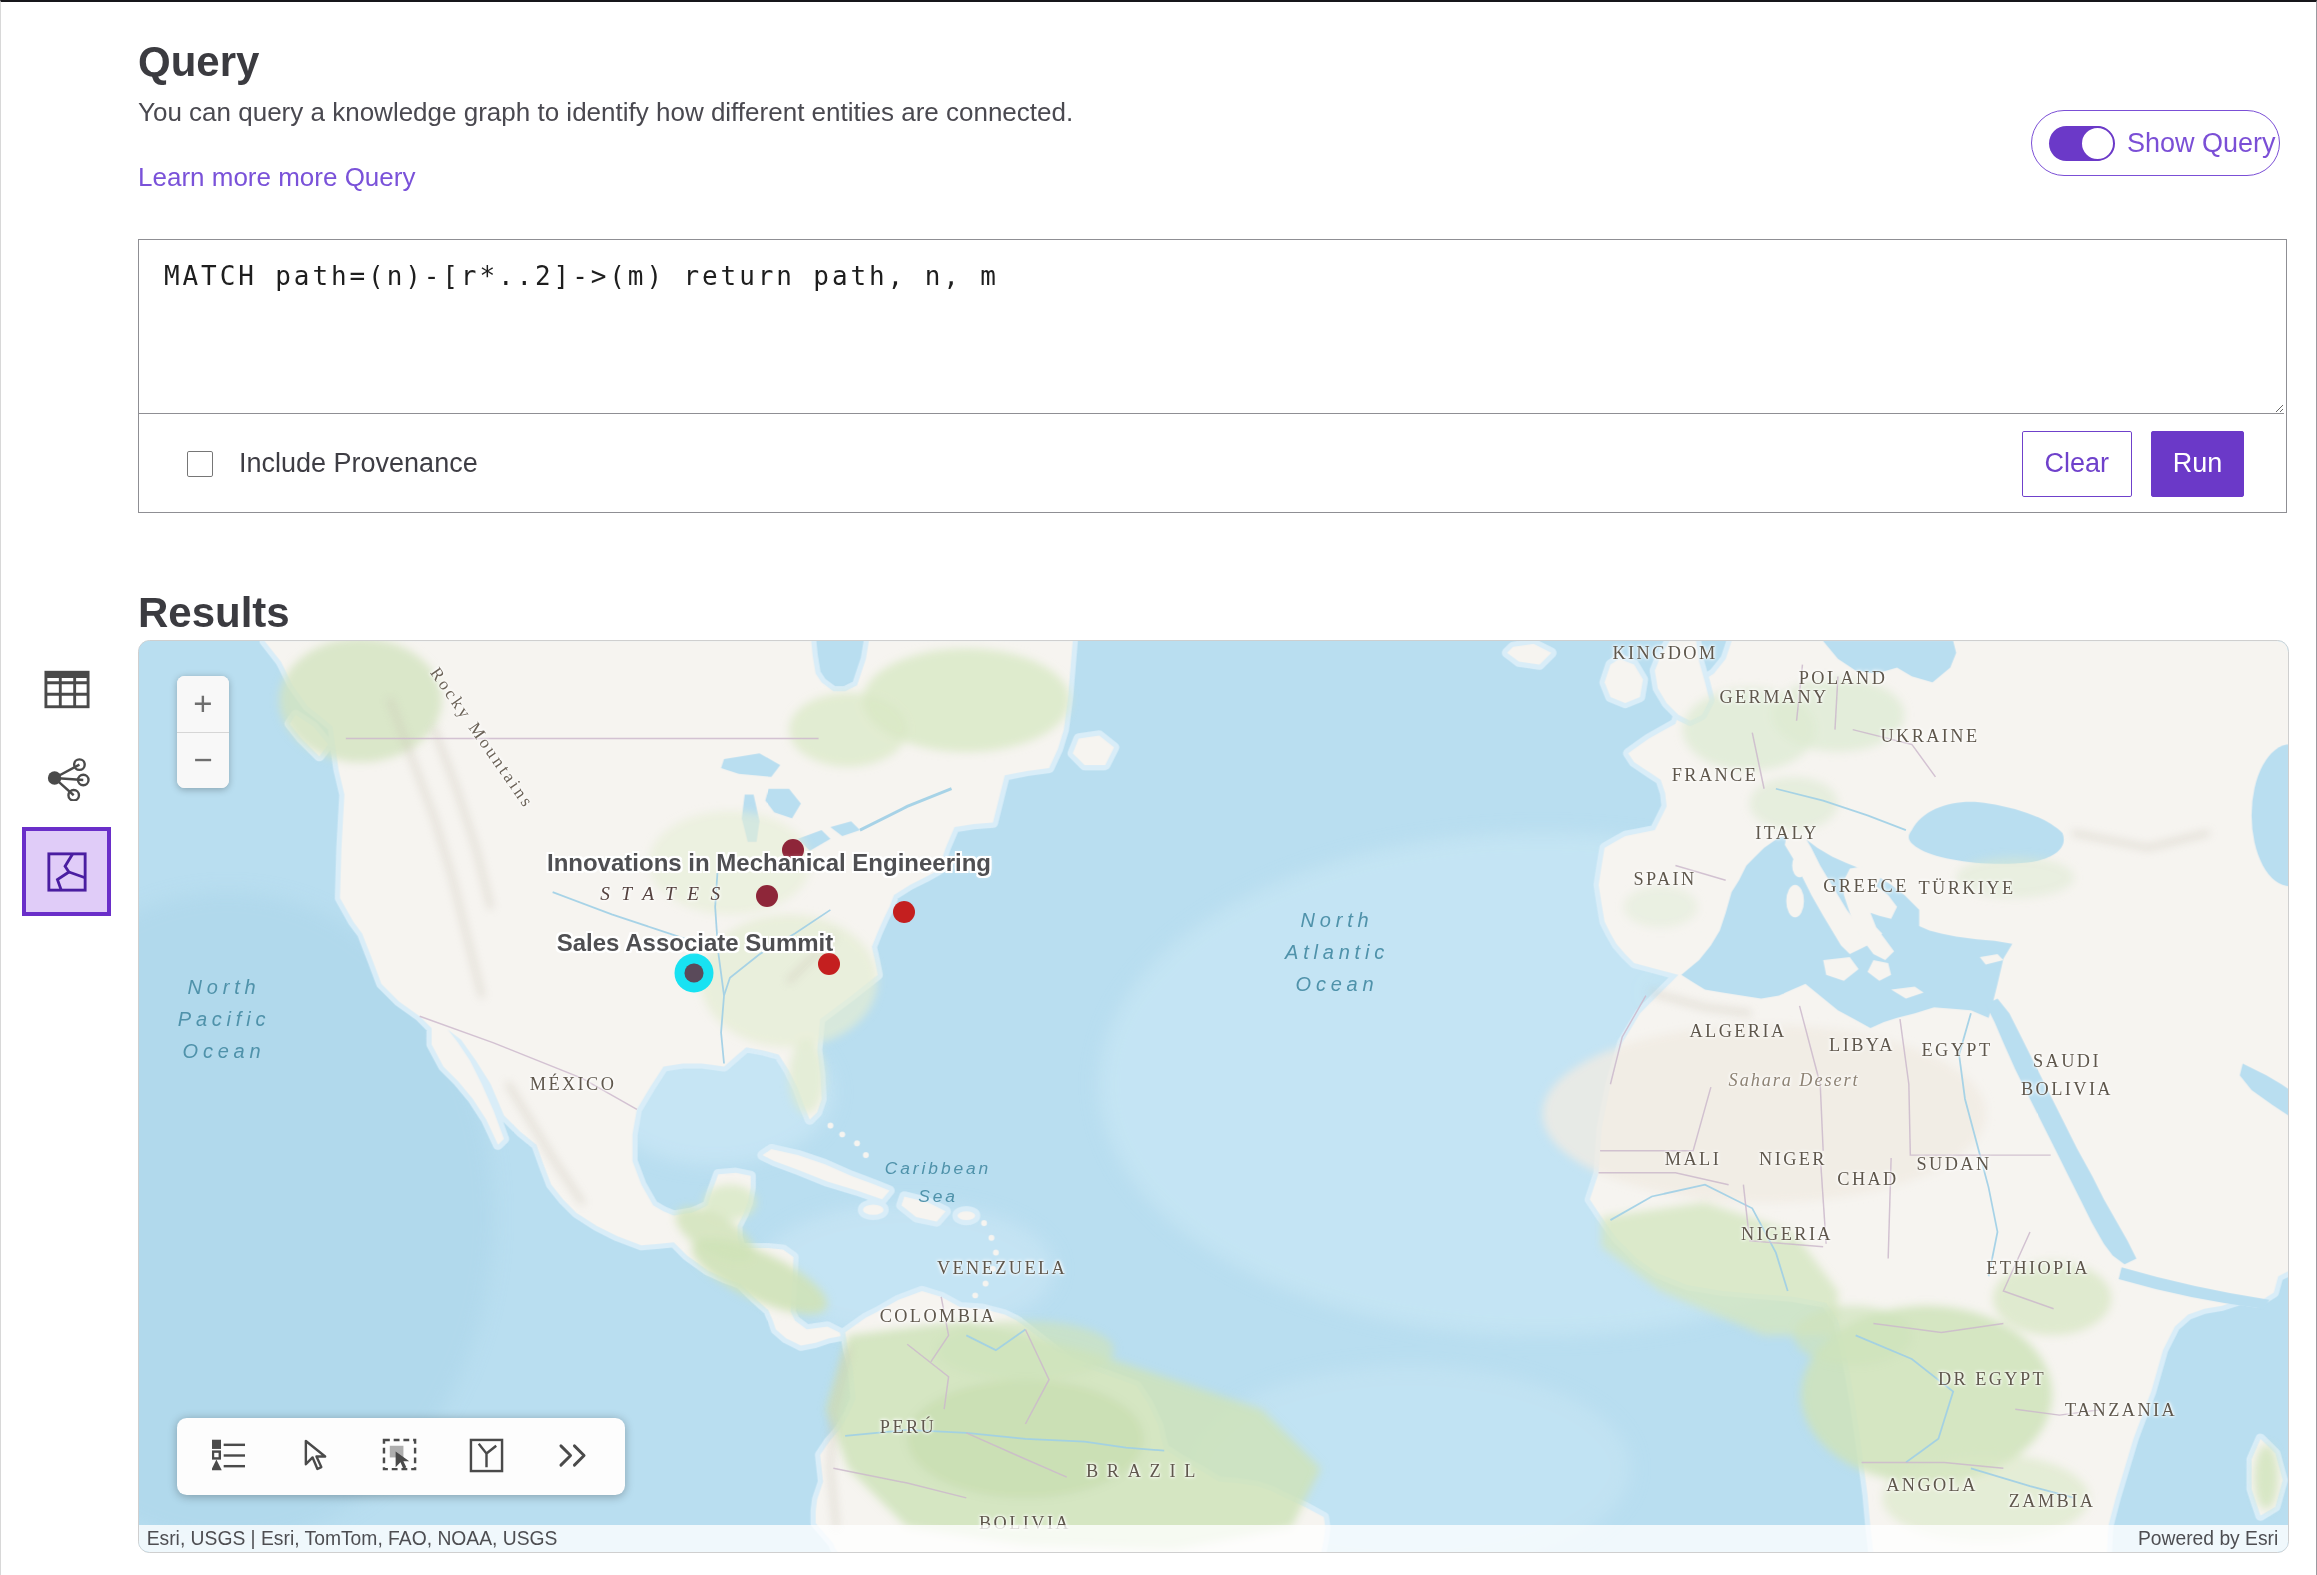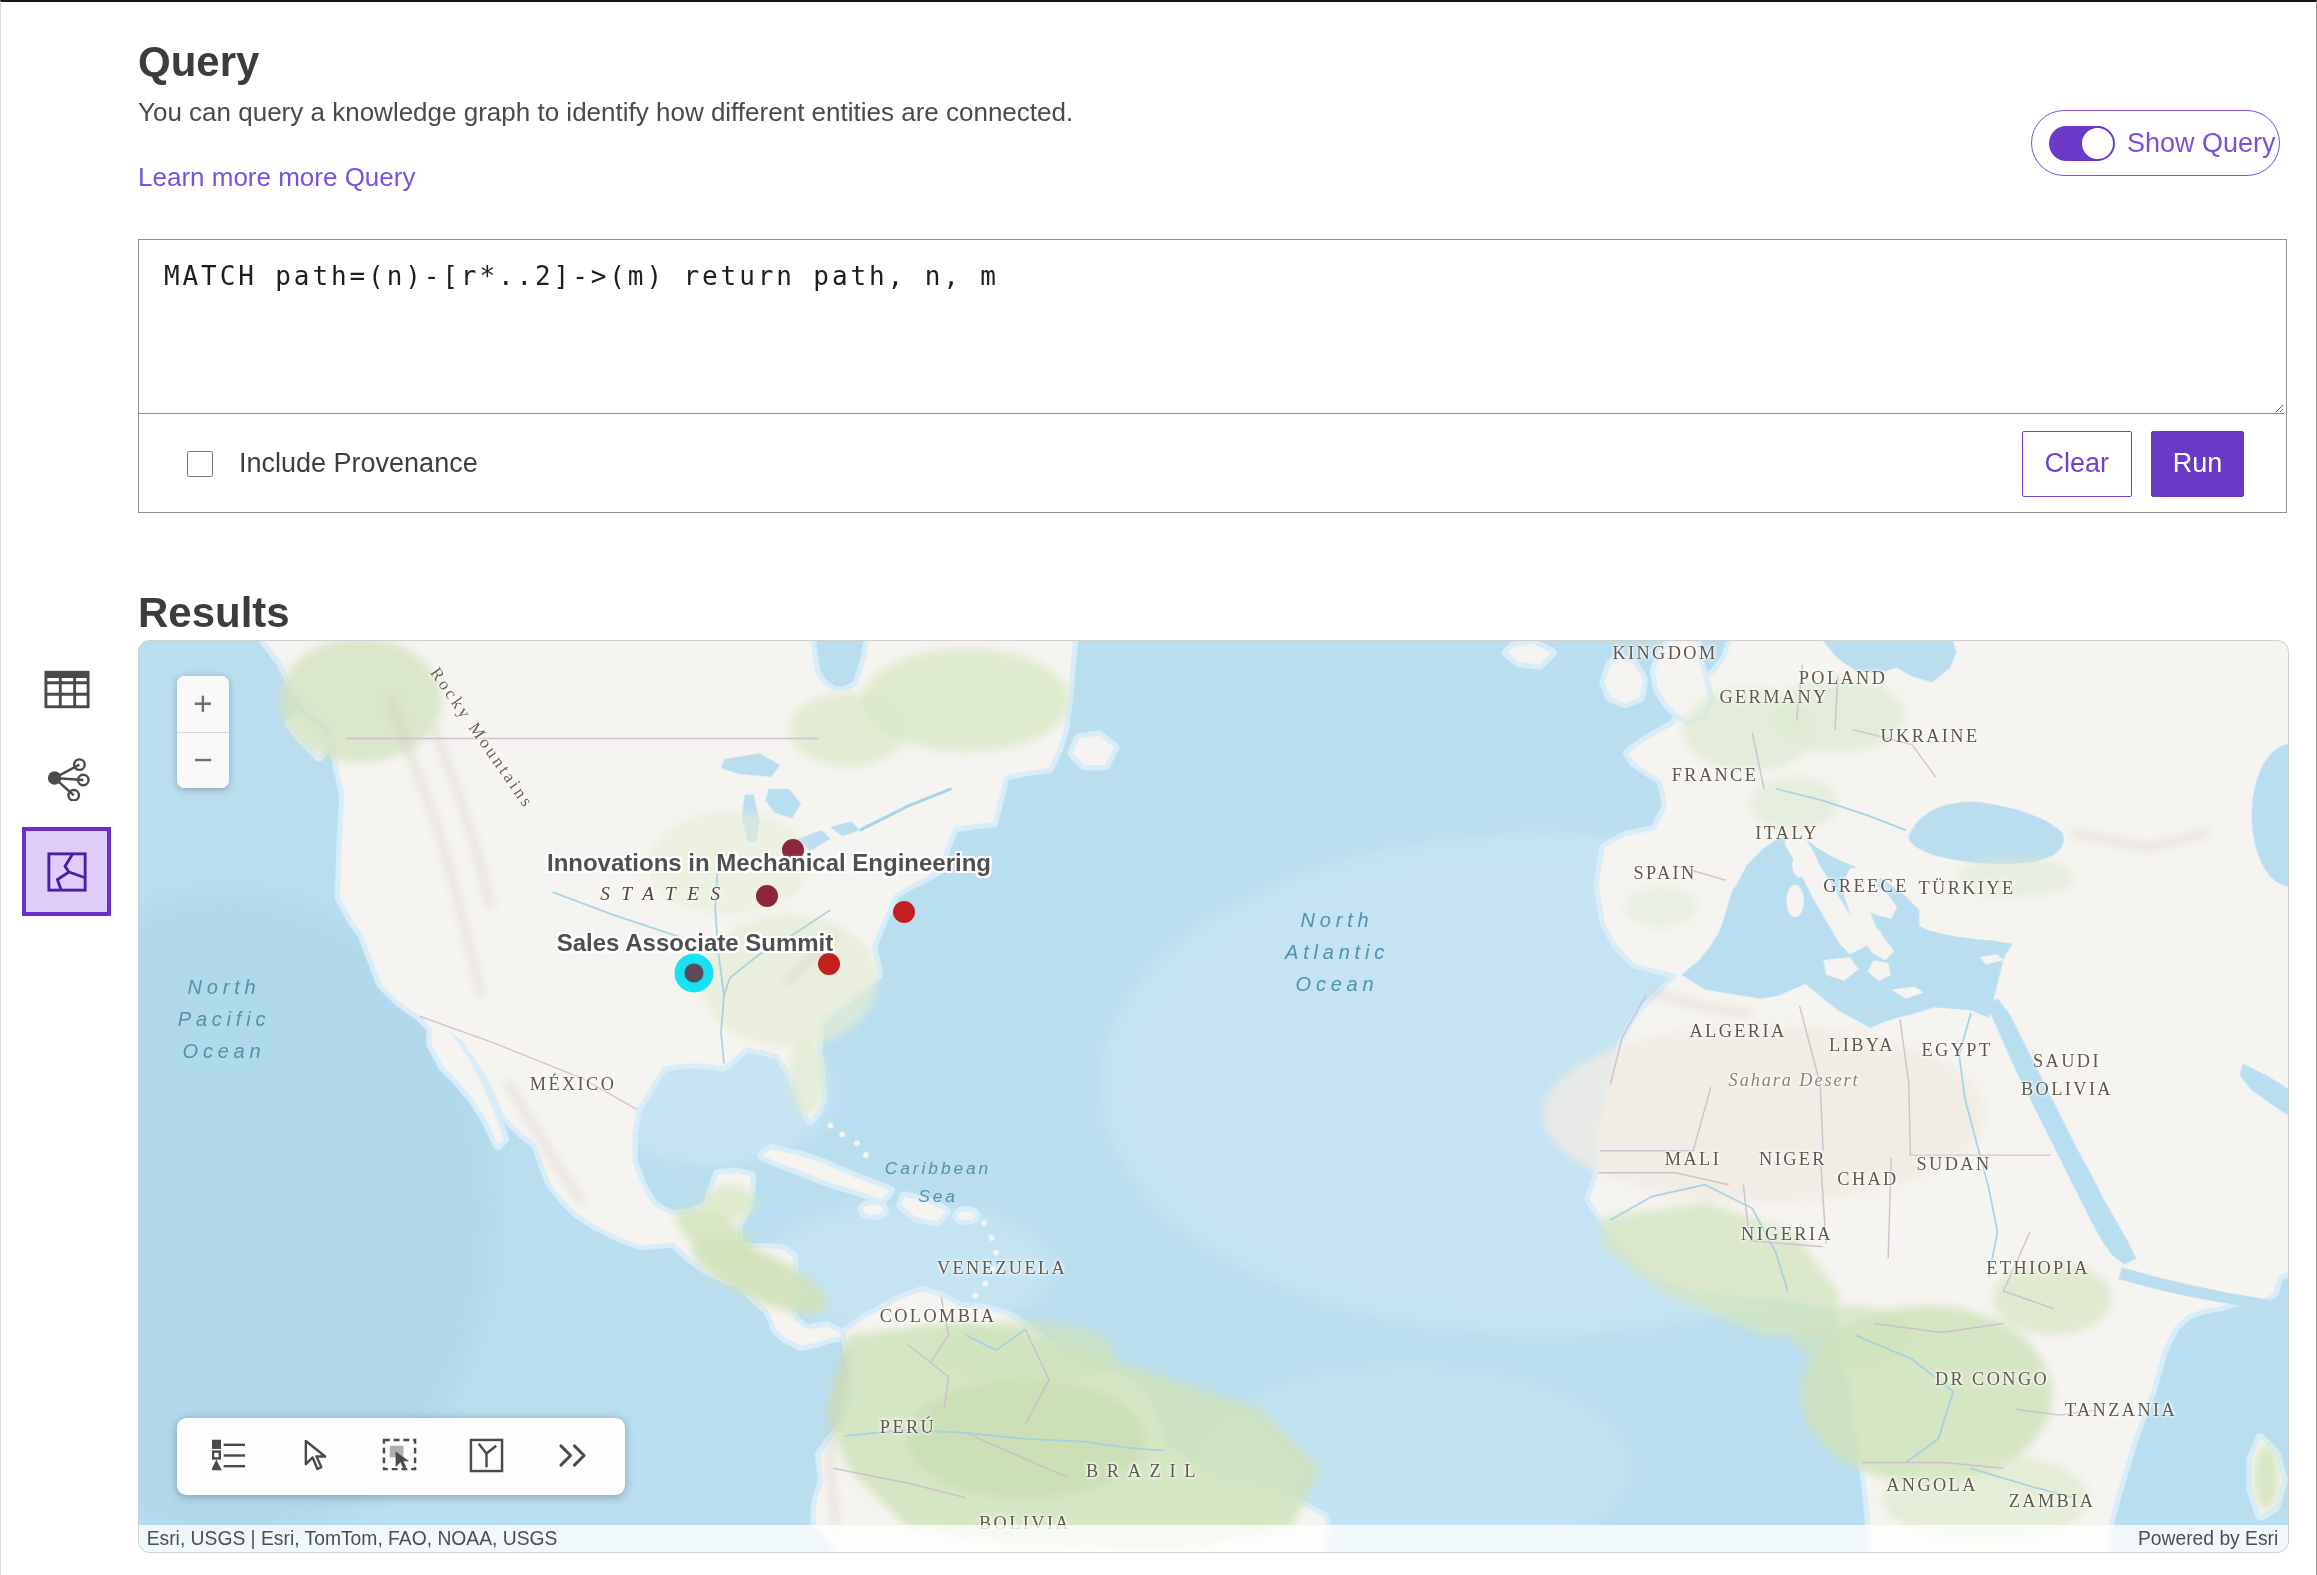--- a/index.html
+++ b/index.html
@@ -288,36 +288,36 @@
       </g>
     </svg>
 
     <div id="geo-layer">
         <span class="geo country" style="left: 1526px; top: 11.6px;">KINGDOM</span>
         <span class="geo country" style="left: 1704px; top: 37px;">POLAND</span>
         <span class="geo country" style="left: 1635px; top: 56px;">GERMANY</span>
         <span class="geo country" style="left: 1791px; top: 95px;">UKRAINE</span>
         <span class="geo country" style="left: 1576px; top: 134px;">FRANCE</span>
         <span class="geo country" style="left: 1648px; top: 192px;">ITALY</span>
-        <span class="geo country" style="left: 1526px; top: 232px;">SPAIN</span>
+        <span class="geo country" style="left: 1526px; top: 238px;">SPAIN</span>
         <span class="geo country" style="left: 1727px; top: 245px;">GREECE</span>
         <span class="geo country" style="left: 1828px; top: 247px;">TÜRKIYE</span>
         <span class="geo country" style="left: 1599px; top: 390px;">ALGERIA</span>
         <span class="geo country" style="left: 1723px; top: 404px;">LIBYA</span>
         <span class="geo country" style="left: 1818px; top: 409px;">EGYPT</span>
         <span class="geo country" style="left: 1928px; top: 434px;">SAUDI
 BOLIVIA</span>
         <span class="geo desert" style="left: 1655px; top: 439px;">Sahara Desert</span>
         <span class="geo country" style="left: 1554px; top: 518px;">MALI</span>
         <span class="geo country" style="left: 1654px; top: 518px;">NIGER</span>
         <span class="geo country" style="left: 1815px; top: 523px;">SUDAN</span>
         <span class="geo country" style="left: 1729px; top: 538px;">CHAD</span>
         <span class="geo country" style="left: 1648px; top: 593px;">NIGERIA</span>
         <span class="geo country" style="left: 1899px; top: 627px;">ETHIOPIA</span>
-        <span class="geo country" style="left: 1853px; top: 738px;">DR CONGO</span>
+        <span class="geo country" style="left: 1853px; top: 738px;">DR EGYPT</span>
         <span class="geo country" style="left: 1982px; top: 769px;">TANZANIA</span>
         <span class="geo country" style="left: 1793px; top: 844px;">ANGOLA</span>
         <span class="geo country" style="left: 1913px; top: 860px;">ZAMBIA</span>
         <span class="geo country" style="left: 434px; top: 443px;">MÉXICO</span>
         <span class="geo country" style="left: 863px; top: 627px;">VENEZUELA</span>
         <span class="geo country" style="left: 799px; top: 675px;">COLOMBIA</span>
         <span class="geo country" style="left: 769px; top: 786px;">PERÚ</span>
         <span class="geo country wide" style="left: 1006px; top: 830px;">BRAZIL</span>
         <span class="geo country" style="left: 886px; top: 882px;">BOLIVIA</span>
         <span class="geo country xwide" style="left: 527px; top: 253px;">STATES</span>

